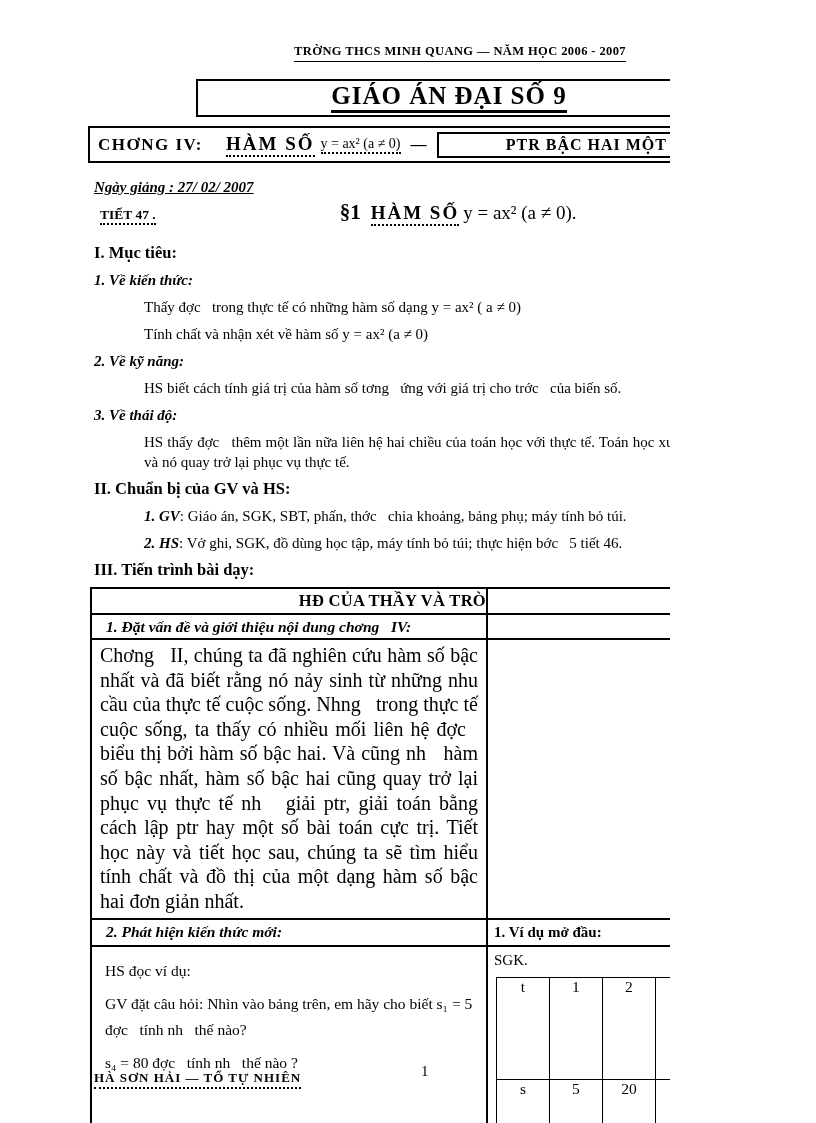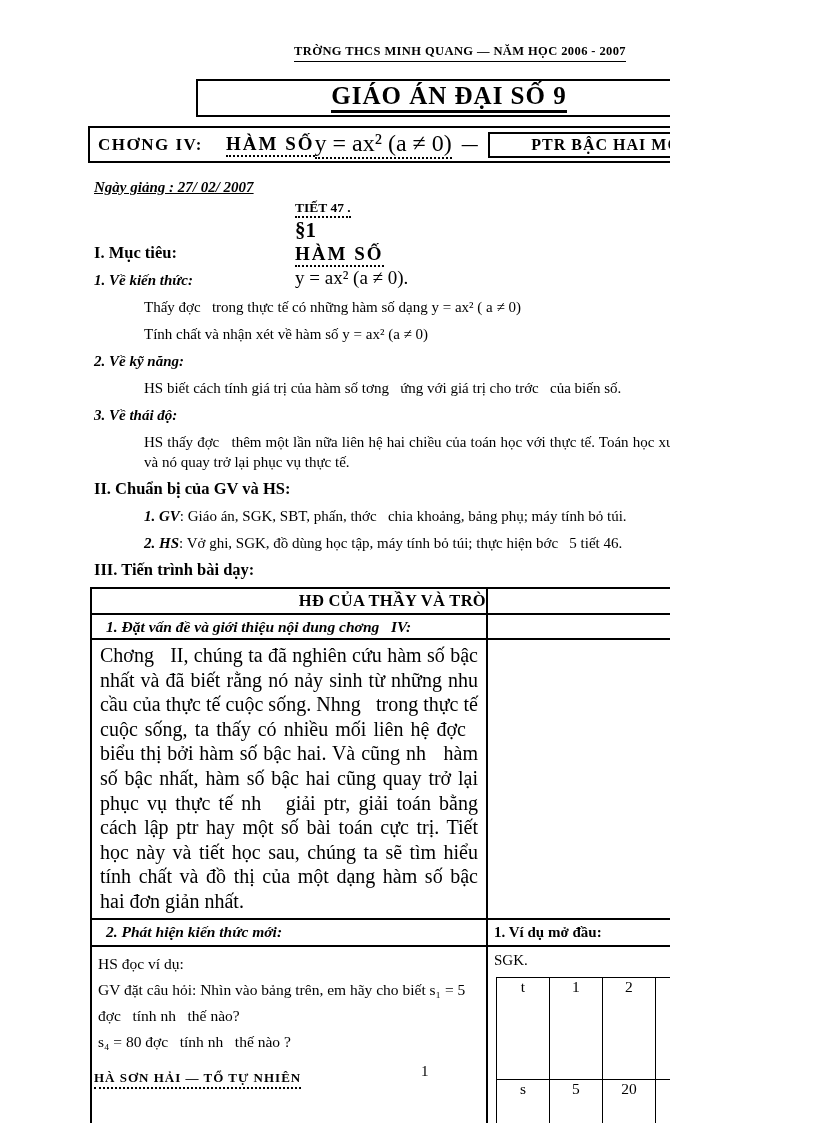--- a/index.html
+++ b/index.html
@@ -24,33 +24,33 @@
   }
   .title-text { font-size:25px; font-weight:bold; letter-spacing:1px; border-bottom:3px solid #000; line-height:1.05; }
 
   
   .chapter-box {
     position:absolute; top:126px; left:88px; width:688px; height:37px;
     border:2px solid #000; display:flex; align-items:center; padding:0 8px;
   }
   .chap-label { font-size:17px; font-weight:bold; letter-spacing:1.5px; margin-right:23px; white-space:nowrap; }
   .chap-decor { font-size:19px; font-weight:bold; letter-spacing:2px; border-bottom:2px dotted #000; white-space:nowrap; }
-  .chap-formula { font-size:24px; border-bottom:2px dotted #000; white-space:nowrap; }
+  .chap-formula { font-size:14px; margin-left:6px; border-bottom:2px dotted #000; white-space:nowrap; }
   .chap-dash { margin:0 10px; font-weight:bold; }
   .chap-sub {
     font-size:16px; font-weight:bold; letter-spacing:1px;
     border:2px solid #000; padding:2px 8px; flex:1; text-align:center; white-space:nowrap;
   }
 
   
   .date-line {
     position:absolute; top:179px; left:94px;
     font-size:15px; font-weight:bold; font-style:italic; text-decoration:underline;
   }
-  .lesson-line { position:absolute; top:200px; left:111px; display:flex; align-items:baseline;flex-direction:column; }
+  .lesson-line { position:absolute; top:200px; left:100px; display:flex; align-items:baseline; }
   .period { font-size:13.5px; font-weight:bold; border-bottom:2px dotted #000; white-space:nowrap; }
   .section-symbol { margin-left:184px; font-size:21px; font-weight:bold; }
   .lesson-decor { margin-left:10px; font-size:19px; font-weight:bold; letter-spacing:2px; border-bottom:2px dotted #000; white-space:nowrap; }
   .lesson-formula { margin-left:4px; font-size:19px; white-space:nowrap; }
 
   
   .body { position:absolute; top:243px; left:94px; width:682px; }
   .body p { font-size:15px; line-height:20px; margin:0 0 7px 0; }
   .body p.h1 { font-size:16.5px; font-weight:bold; }
   .body p.h2 { font-weight:bold; font-style:italic; }
@@ -66,21 +66,21 @@
   tr.r1 td { height:25px; }
   tr.r3 td { height:27px; }
   tr.r4 td { height:102px; vertical-align:top; }
   .h2cell { font-size:15.5px; font-weight:bold; font-style:italic; padding:2px 14px; }
   .h1cell { font-size:15px; font-weight:bold; padding:2px 6px; }
   .para {
     font-size:20px; line-height:24.6px; text-align:justify;
     padding:3px 8px 4px 8px; vertical-align:top;
   }
   .qa-cell { padding:4px 6px; }
-  .qa-cell p { font-size:15.5px; line-height:26px; margin:0; }
+  .qa-cell p { font-size:15.5px; line-height:26px; margin:7px; }
   .nd-cell { padding:3px 6px; }
   .sgk-line { font-size:15.5px; margin:0 0 3px 0; }
 
   
   .ex-table { border-collapse:collapse; width:97%; table-layout:fixed; margin:2px auto 0 2px; }
   .ex-table td { border:1.5px solid #000; text-align:center; font-size:15.5px; height:24px; }
 
   
   .footer {
     position:absolute; top:1070px; left:94px;

